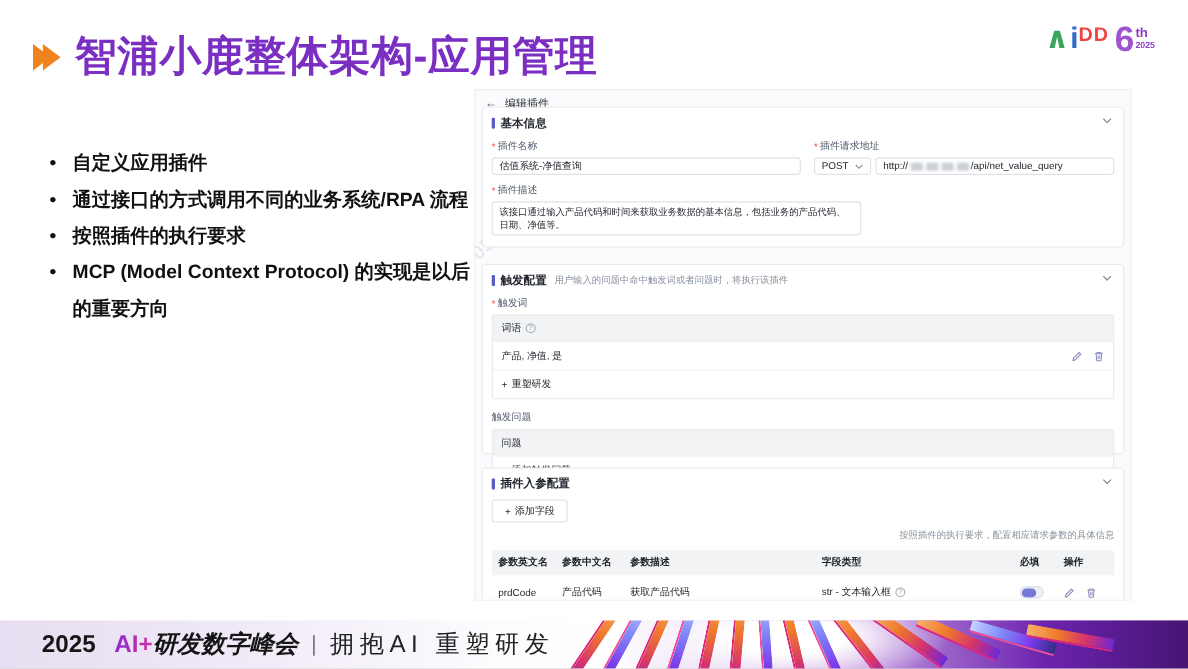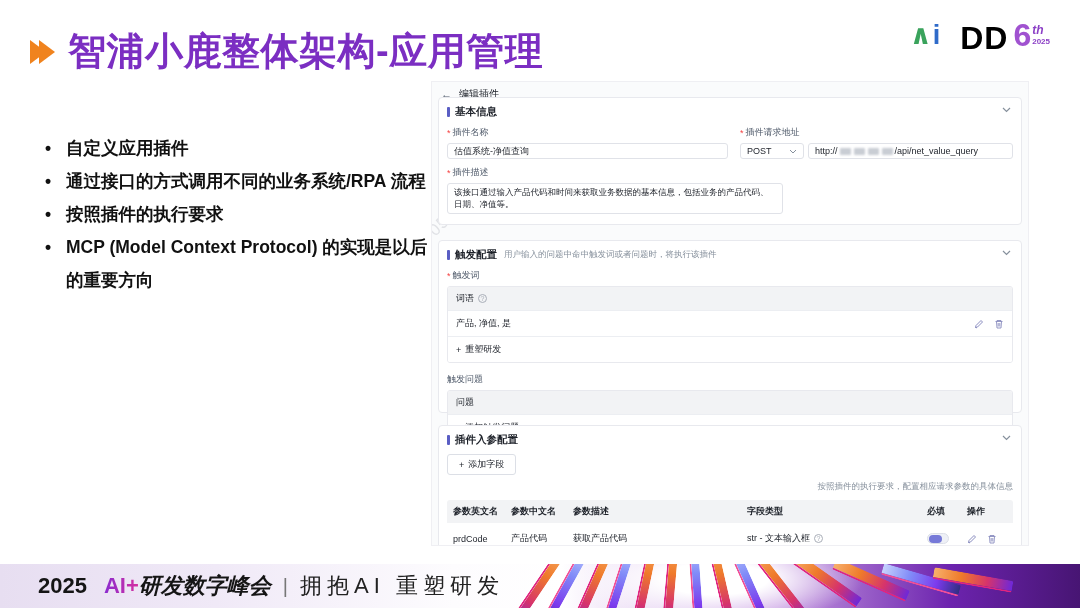--- a/index.html
+++ b/index.html
@@ -10,24 +10,24 @@
   .title-row { position:absolute; left:30px; top:26px; display:flex; align-items:center; gap:13px; }
   .arrow-pair { display:flex; align-items:center; }
   .tri { width:0; height:0; border-top:12px solid transparent; border-bottom:12px solid transparent; border-left:16px solid #f0831e; }
   .tri.second { margin-left:-7px; }
   .page-title { font-size:38px; font-weight:bold; color:#7b2ec2; letter-spacing:0.5px; }
 
   
   .logo { position:absolute; right:30px; top:22px; display:flex; align-items:flex-start; line-height:1; }
   .logo-a { color:#3aa35c; font-weight:800; font-size:27px; }
   .logo-i { color:#2f6bc9; font-weight:800; font-size:27px; margin-left:1px; }
-  .logo-dd { color:#000000; font-weight:800; font-size:32px; letter-spacing:1px;padding-left:20px; }
+  .logo-dd { color:#ef4444; font-weight:800; font-size:18px; letter-spacing:1px; }
   .logo-6 { color:#a052d0; font-weight:800; font-size:32px; margin-left:5px; margin-top:-3px; }
   .logo-sub { display:flex; flex-direction:column; margin-left:1px; margin-top:2px; }
-  .logo-th { font-size:12px; font-weight:800; color:#8b3fc6;font-style:italic; }
+  .logo-th { font-size:12px; font-weight:800; color:#8b3fc6; }
   .logo-year { font-size:8px; font-weight:bold; color:#8b3fc6; margin-top:2px; }
 
   
   .bullets { position:absolute; left:40px; top:132px; width:398px; list-style:none; }
   .bullets li { position:relative; padding-left:26px; font-size:17.5px; font-weight:bold; color:#111; line-height:33px; }
   .bullets li .dot { position:absolute; left:5px; top:0; font-weight:bold; }
 
   
   .panel { position:absolute; left:432px; top:82px; width:596px; height:463px; background:#fafbfc;
            box-shadow:0 0 0 1px #efeff3; overflow:hidden; color:#1d2129; }
@@ -41,21 +41,21 @@
   .sec-bar { width:3px; height:10px; background:#5a5ec4; border-radius:1px; margin-right:5px; }
   .sec-title { font-size:10.5px; font-weight:bold; color:#1d2129; }
   .sec-desc { font-size:8.5px; color:#86909c; margin-left:7px; }
   .chev { position:absolute; right:2px; top:2px; }
   .lbl { display:flex; align-items:center; font-size:9px; color:#4e5969; margin:7px 0 4px 0; }
   .star { color:#f53f3f; margin-right:2px; }
   .two-col { display:flex; gap:12px; }
   .col-l { width:281px; }
   .col-r { flex:1; }
   .input { height:16px; border:1px solid #e0e2e8; border-radius:3px; background:#fff; display:flex; align-items:center; padding:0 6px; font-size:9px; color:#1d2129; }
-  .select { width:64px; justify-content:space-between; }
+  .select { width:52px; justify-content:space-between; }
   .url-row { display:flex; gap:4px; }
   .url-input { flex:1; gap:1px; }
   .blurchip { display:inline-block; width:11px; height:7px; background:#c9cdd4; border-radius:1px; margin:0 1px; filter:blur(1.3px); }
   .textarea { width:336px; height:31px; border:1px solid #e0e2e8; border-radius:3px; padding:3px 6px; font-size:8.5px; line-height:11.5px; color:#1d2129; }
 
   .tbl { border:1px solid #e8e9ee; border-radius:3px; overflow:hidden; }
   .tbl-h { background:#f2f3f5; padding:5px 8px; display:flex; align-items:center; gap:4px; font-size:9px; color:#1d2129; }
   .tbl-r { background:#fff; border-top:1px solid #eceef2; padding:6px 8px; display:flex; align-items:center; justify-content:space-between; font-size:9px; }
   .row-ops { display:flex; gap:10px; align-items:center; }
   .add-row { background:#fff; border-top:1px solid #eceef2; padding:6px 8px; display:flex; align-items:center; gap:4px; font-size:9px; color:#1d2129; cursor:pointer; }

